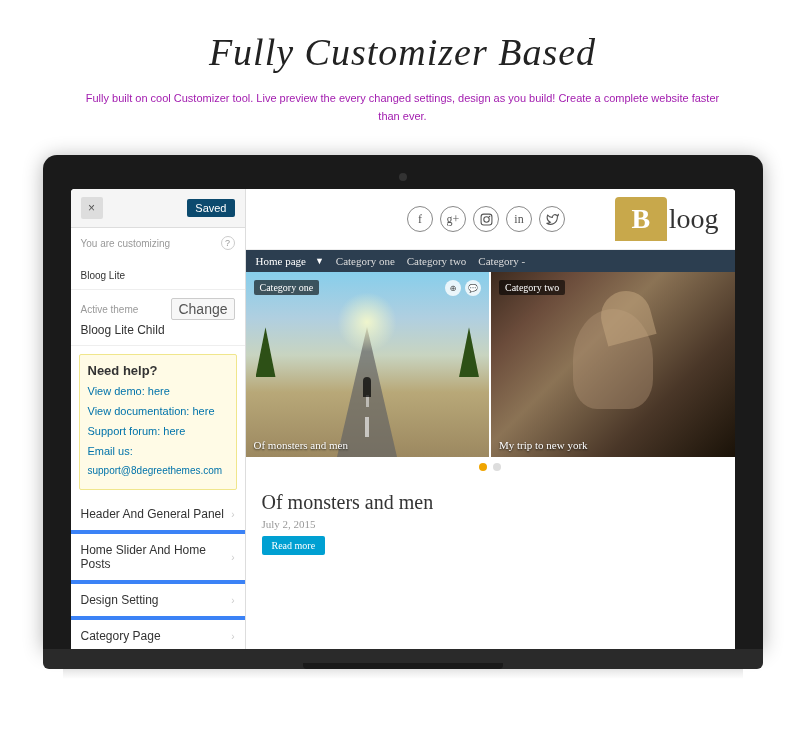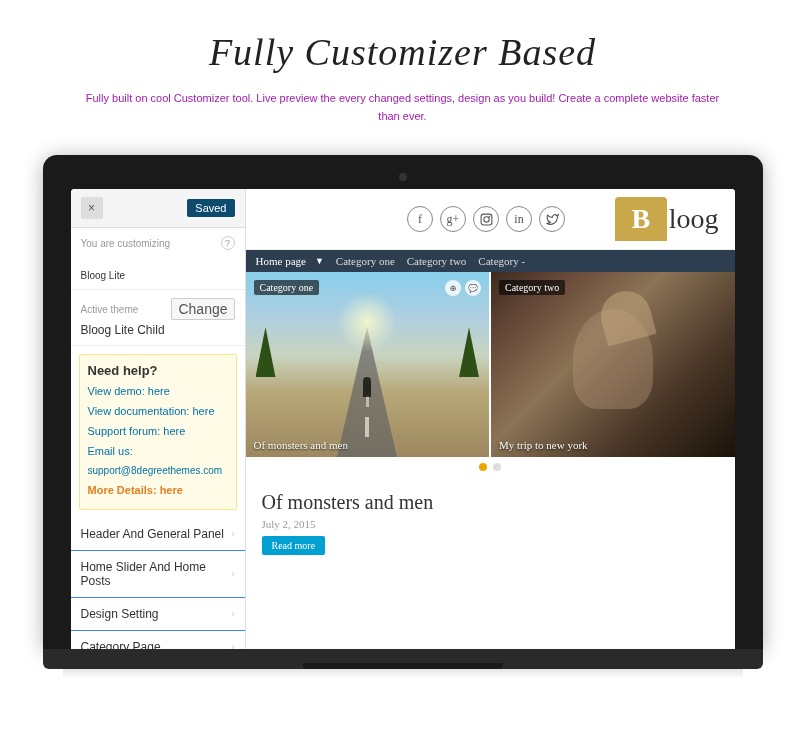--- a/index.html
+++ b/index.html
@@ -200,21 +200,21 @@
       color: #e67e22;
       font-weight: bold;
     }
 
     
     .menu-item {
       display: flex;
       align-items: center;
       justify-content: space-between;
       padding: 9px 10px;
-      border-bottom: 1px solid #3b82f6;
+      border-bottom: 4px solid #3b82f6;
       cursor: pointer;
       color: #333;
       font-size: 12px;
     }
 
     .menu-item-arrow {
       color: #ccc;
       font-size: 10px;
     }
 
@@ -468,23 +468,20 @@
             <span>View demo:</span> <span style="color:#0073aa">here</span>
           </a>
           <a class="need-help-link">
             <span>View documentation:</span> <span style="color:#0073aa">here</span>
           </a>
           <a class="need-help-link">
             <span>Support forum:</span> <span style="color:#0073aa">here</span>
           </a>
           <a class="need-help-link">
             <span>Email us:</span> <span style="color:#0073aa; font-size:10px">support@8degreethemes.com</span>
-          </a>
-          <a class="need-help-link orange">
-            <span>More Details:</span> <span>here</span>
           </a>
         </div>
 
         <div>
           <div class="menu-item">
             <span>Header And General Panel</span>
             <span class="menu-item-arrow">›</span>
           </div>
           <div class="menu-item">
             <span>Home Slider And Home Posts</span>

